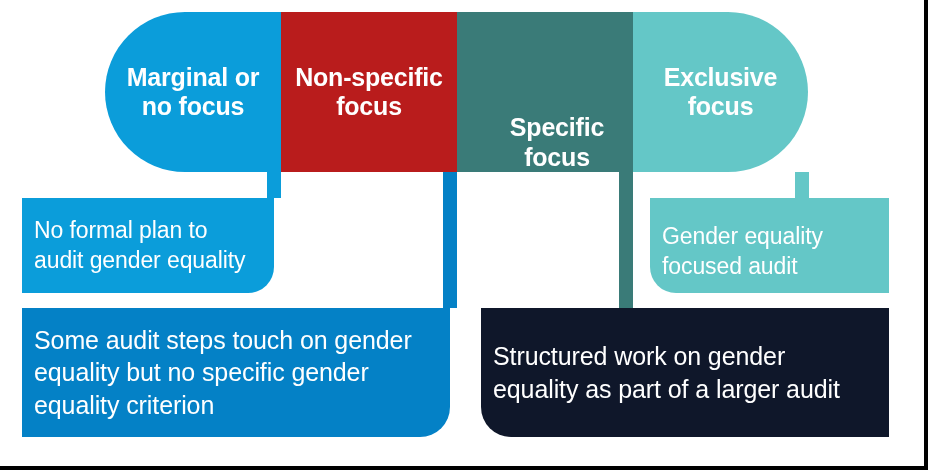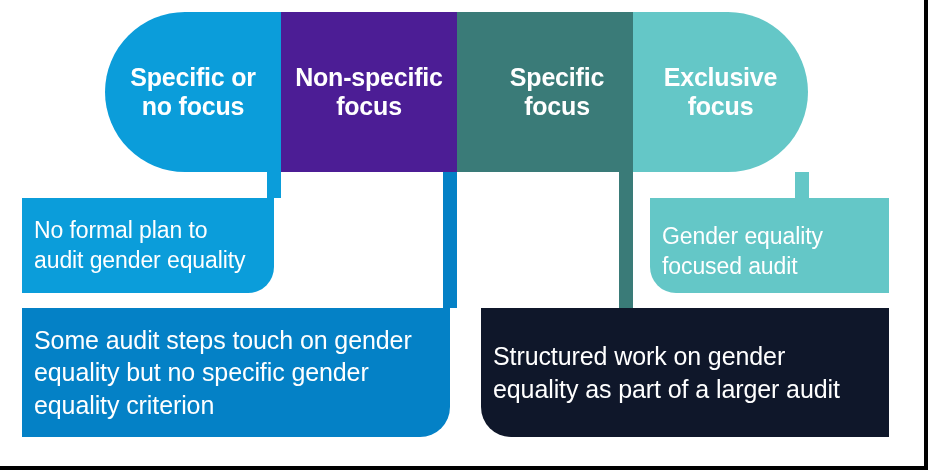--- a/index.html
+++ b/index.html
@@ -43,21 +43,21 @@
     color: #ffffff;
     font-weight: bold;
     font-size: 25px;
     line-height: 1.18;
     text-align: center;
     letter-spacing: -0.2px;
     padding: 0 6px;
   }
   .hc-0 { left: 0px;   width: 176px; border-top-left-radius: 80px; border-bottom-left-radius: 80px; }
   .hc-1 { left: 176px; width: 176px; }
-  .hc-2 { left: 352px; width: 200px; }
+  .hc-2 { left: 352px; width: 200px; align-items: flex-end; }
   .hc-3 { left: 528px; width: 175px; border-top-right-radius: 80px; border-bottom-right-radius: 80px; }
 
   
   .stem {
     position: absolute;
     width: 14px;
   }
 
   
   .box {
@@ -100,24 +100,24 @@
 
 <div id="diagram" style="background: rgb(255, 255, 255);">
 
   <div class="stem" id="stem-0" style="background: rgb(11, 157, 218); left: 267px; top: 172px; height: 26px;"></div>
   <div class="stem" id="stem-1" style="background: rgb(4, 129, 198); left: 443px; top: 172px; height: 136px;"></div>
   <div class="stem" id="stem-2" style="background: rgb(58, 123, 120); left: 619px; top: 172px; height: 136px;"></div>
   <div class="stem" id="stem-3" style="background: rgb(100, 199, 199); left: 795px; top: 172px; height: 26px;"></div>
 
   <div class="header-band">
     <div class="header-cell hc-0" id="hc-0" style="background: rgb(11, 157, 218);">
-      <div class="header-label" style="white-space: pre-line;">Specific or
+      <div class="header-label" style="white-space: pre-line;">Marginal or
 no focus</div>
     </div>
-    <div class="header-cell hc-1" id="hc-1" style="background: #4c1d95;">
+    <div class="header-cell hc-1" id="hc-1" style="background: #b91c1c;">
       <div class="header-label" style="white-space: pre-line;">Non-specific
 focus</div>
     </div>
     <div class="header-cell hc-2" id="hc-2" style="background: rgb(58, 123, 120);">
       <div class="header-label" style="white-space: pre-line;">Specific
 focus</div>
     </div>
     <div class="header-cell hc-3" id="hc-3" style="background: rgb(100, 199, 199);">
       <div class="header-label" style="white-space: pre-line;">Exclusive
 focus</div>

